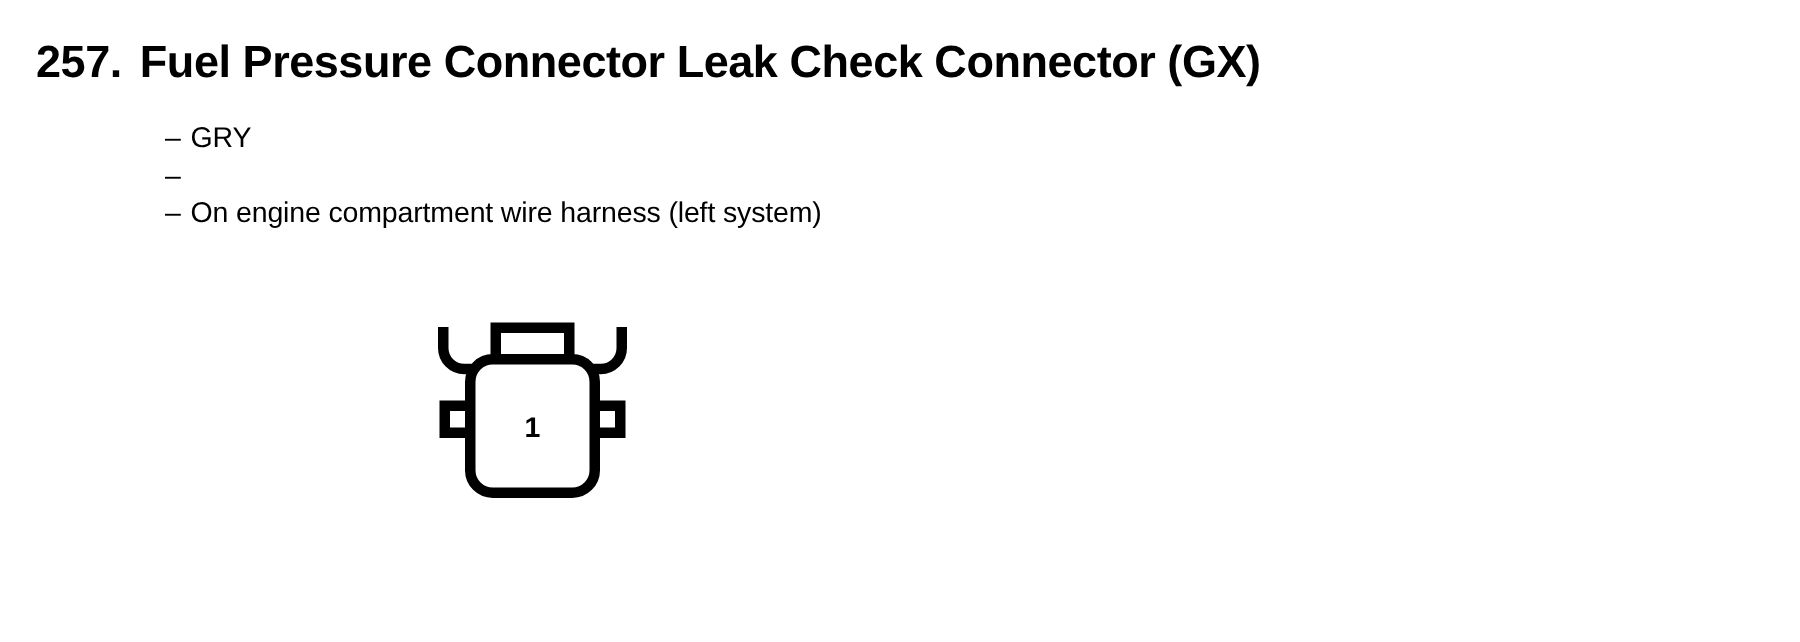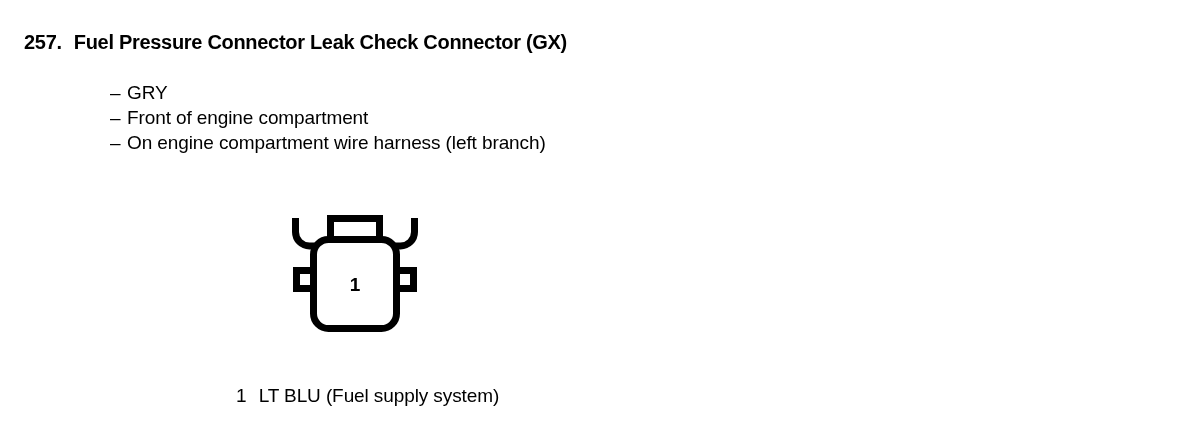--- a/index.html
+++ b/index.html
@@ -24,21 +24,21 @@
 
   
   .heading {
     position: absolute;
     left: 24px;
     top: 25px;
     display: flex;
     align-items: baseline;
     white-space: nowrap;
     font-weight: bold;
-    font-size: 20px;
+    font-size: 30px;
     line-height: 34px;
     letter-spacing: -0.3px;
   }
   .heading-number {
     margin-right: 12px;
   }
 
   
   .attr-list {
     position: absolute;
@@ -101,26 +101,25 @@
 
   <div class="attr-list">
 
     <div class="attr-item">
       <span class="attr-dash">–</span>
       <span class="attr-text">GRY</span>
     </div>
 
     <div class="attr-item">
       <span class="attr-dash">–</span>
-      <span class="attr-text">Front of engine compartment</span>
     </div>
 
     <div class="attr-item">
       <span class="attr-dash">–</span>
-      <span class="attr-text">On engine compartment wire harness (left branch)</span>
+      <span class="attr-text">On engine compartment wire harness (left system)</span>
     </div>
 
   </div>
 
   <div class="connector-figure">
     <svg width="142" height="122" viewBox="0 0 142 122" xmlns="http://www.w3.org/2000/svg">
 
       <path d="M 11.5 6 L 11.5 20 A 14 14 0 0 0 25.5 34 L 32 34" fill="none" stroke="#000000" stroke-width="7" stroke-linecap="butt" stroke-linejoin="miter"></path>
 
       <path d="M 130.5 6 L 130.5 20 A 14 14 0 0 1 116.5 34 L 110 34" fill="none" stroke="#000000" stroke-width="7" stroke-linecap="butt" stroke-linejoin="miter"></path>
@@ -132,18 +131,14 @@
 
       <path d="M 113 58.5 L 129.5 58.5 L 129.5 76.5 L 113 76.5" fill="#ffffff" stroke="#000000" stroke-width="7" stroke-linejoin="miter"></path>
 
       <rect x="29.5" y="27.5" width="83" height="89" rx="15" ry="15" fill="#ffffff" stroke="#000000" stroke-width="7"></rect>
 
       <text class="pin-number" x="71" y="79" text-anchor="middle">1</text>
 
     </svg>
   </div>
 
-  <div class="caption">
-    <span class="caption-pin">1</span>
-    <span class="caption-text">LT BLU (Fuel supply system)</span>
-  </div>
 
 </div>
 
 </body></html>

